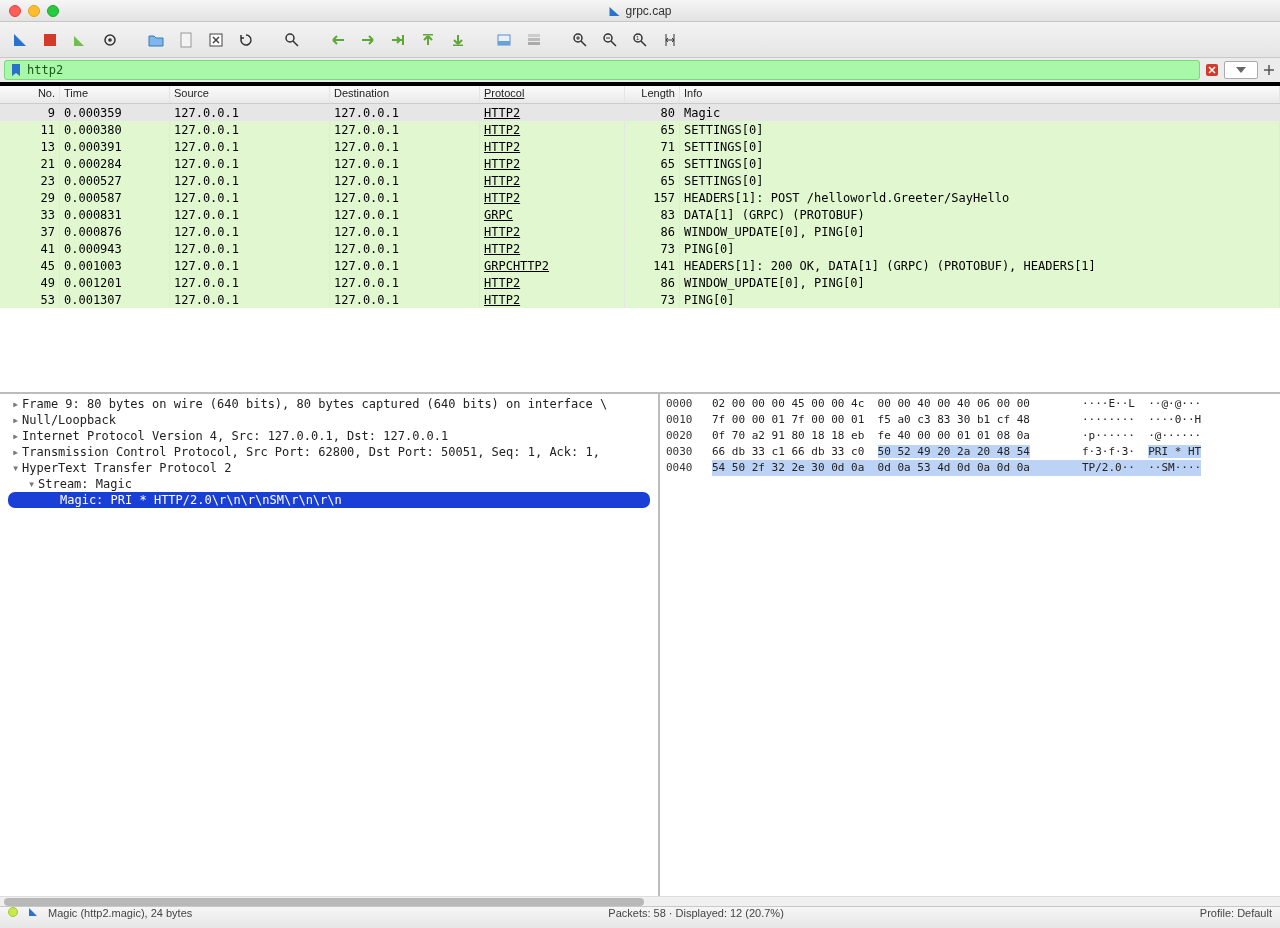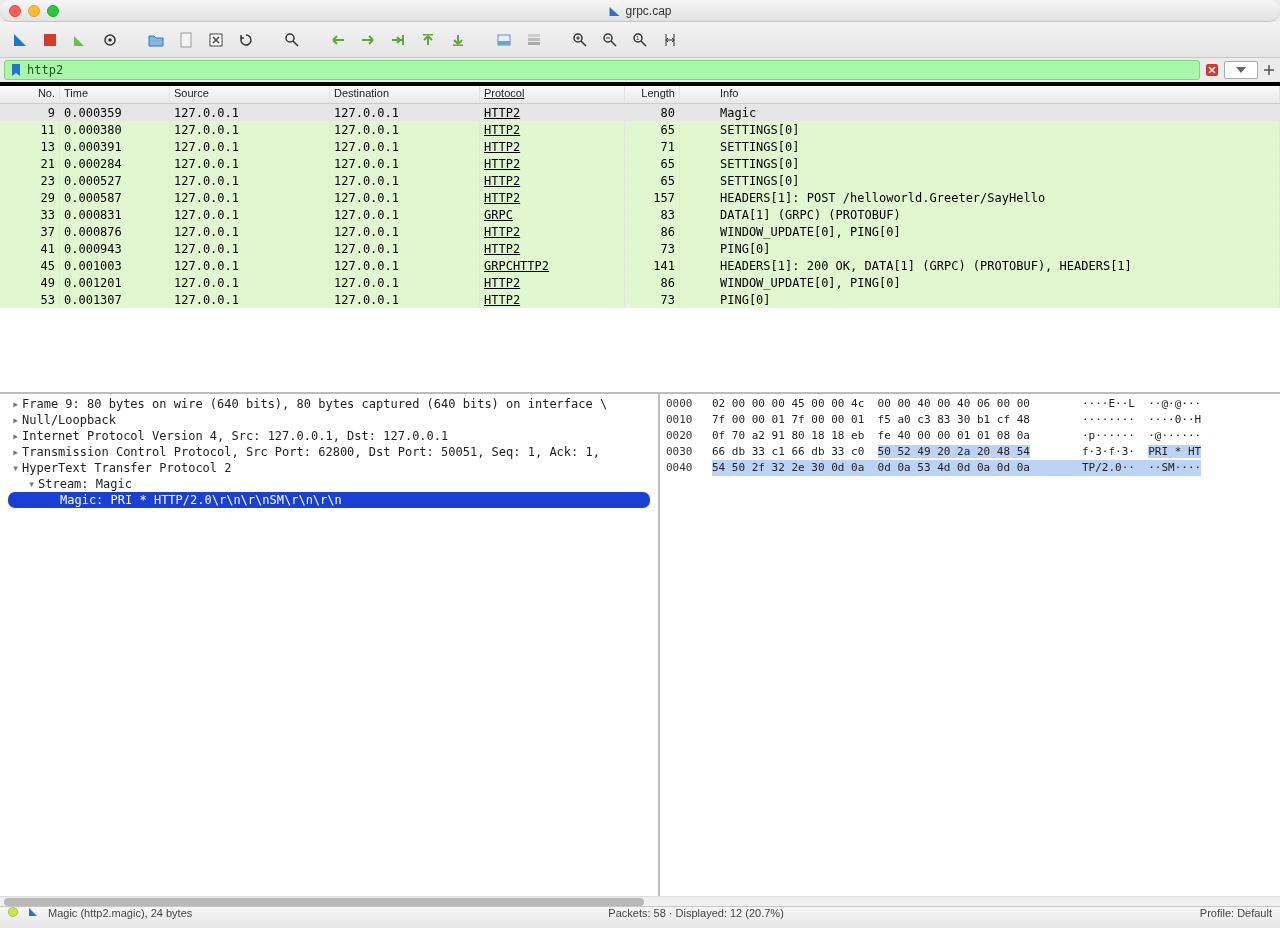--- a/index.html
+++ b/index.html
@@ -1,20 +1,20 @@
 <!DOCTYPE html>
 <html><head>
 <meta charset="utf-8">
 <style>
   * { box-sizing: border-box; margin: 0; padding: 0; }
   html, body { width: 1280px; height: 928px; font-family: "Lucida Grande", Arial, sans-serif; font-size: 12px; background: #ececec; overflow: hidden; }
   .window { width: 1280px; height: 928px; display: flex; flex-direction: column; background: #ececec; }
 
   
-  .titlebar { height: 22px; background: linear-gradient(#f6f6f6,#e2e2e2); display:flex; align-items:center; position:relative; border-bottom:1px solid #c6c6c6;border-radius:11px;}
+  .titlebar { height: 22px; background: linear-gradient(#f6f6f6,#e2e2e2); display:flex; align-items:center; position:relative; border-bottom:1px solid #c6c6c6;}
   .traffic { display:flex; gap:7px; padding-left:9px;}
   .tl { width:12px; height:12px; border-radius:50%; }
   .tl.red{background:#ff5f57;border:1px solid #e0443e;}
   .tl.yellow{background:#ffbd2e;border:1px solid #dea123;}
   .tl.green{background:#28c940;border:1px solid #1aab29;}
   .title { position:absolute; left:50%; transform:translateX(-50%); display:flex; align-items:center; gap:5px; font-size:12px; color:#333;}
   .finicon { width:12px; height:12px; }
 
   
   .toolbar { height:36px; background:linear-gradient(#f3f3f3,#e5e5e5); display:flex; align-items:center; padding:0 8px; gap:6px; border-bottom:1px solid #c8c8c8;}
@@ -33,21 +33,21 @@
   
   .plist { height:310px; background:#fff; border-top:4px solid #000000; display:flex; flex-direction:column; font-family:Menlo,Consolas,monospace; font-size:12px;}
   .phead { height:18px; background:linear-gradient(#fbfbfb,#e9e9e9); border-bottom:1px solid #ccc; display:flex; font-family:"Lucida Grande",Arial; font-size:11px; color:#222;}
   .phead > div, .prow > div { padding:1px 4px; border-right:1px solid #e5e5e5; overflow:hidden; white-space:nowrap;}
   .col-no{width:60px;text-align:right;}
   .col-time{width:110px;}
   .col-src{width:160px;}
   .col-dst{width:150px;}
   .col-proto{width:145px;text-decoration:underline;}
   .col-len{width:55px;text-align:right;}
-  .col-info{flex:1;border-right:none;margin-left:36px;}
+  .col-info{flex:1;border-right:none;}
   .pbody{flex:1;overflow:auto;}
   .prow{height:17px;display:flex;align-items:center;}
   .prow.sel{background:#e6e6e6;}
   .prow.grn{background:#e1f7cf;}
 
   
   .bsplit{flex:1;display:flex;border-top:2px solid #bcbcbc;}
   .btree{width:660px;border-right:2px solid #bcbcbc;background:#fff;font-family:Menlo,monospace;font-size:12px;padding:2px 8px;overflow:auto;}
   .tln{padding:1px 4px 1px 18px;white-space:nowrap;color:#222;}
   .tln.ind1{padding-left:34px;}

